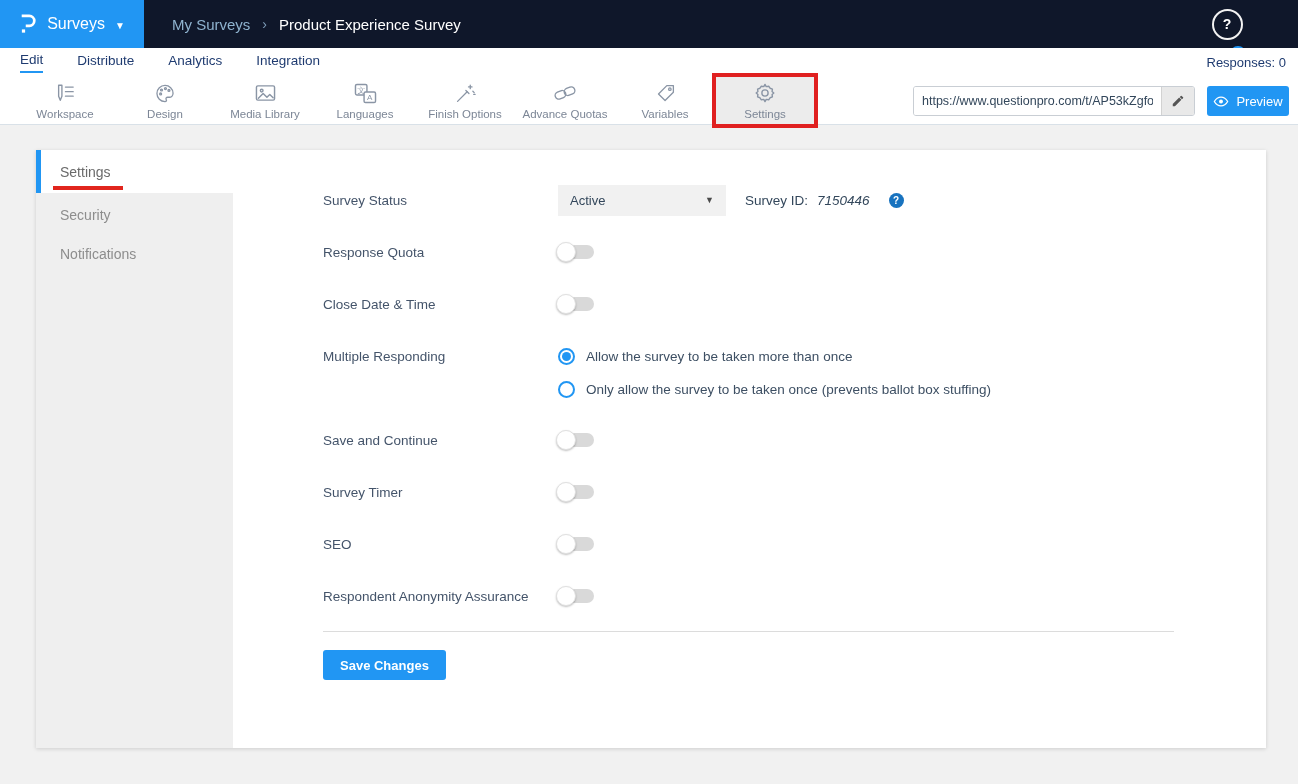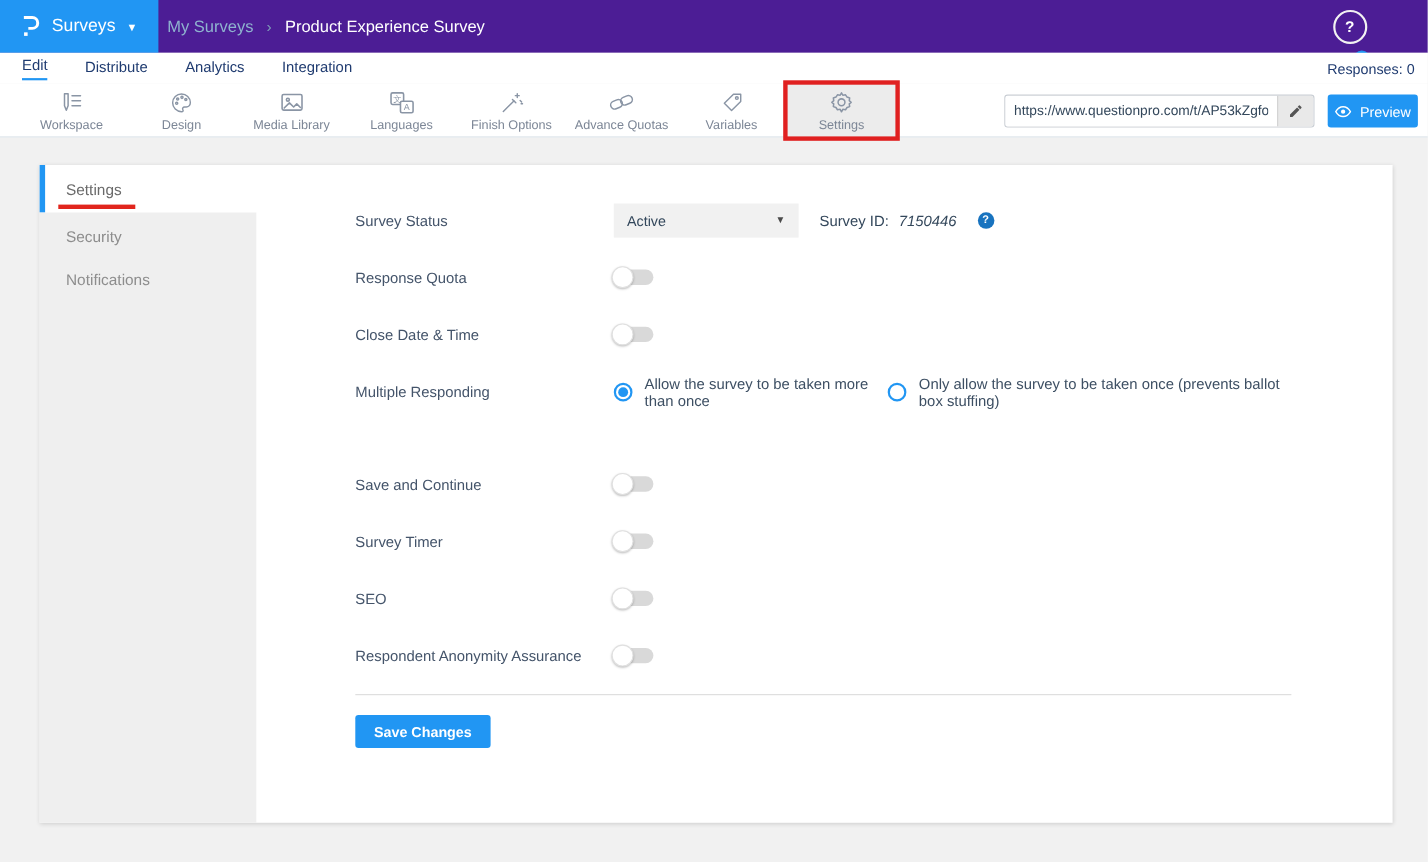--- a/index.html
+++ b/index.html
@@ -1,24 +1,24 @@
 <!DOCTYPE html>
 <html><head>
 <meta charset="utf-8">
 <style>
   * { margin:0; padding:0; box-sizing:border-box; }
   html,body { width:1298px; height:784px; }
   body { font-family:"Liberation Sans", sans-serif; background:#f1f1f1; position:relative; overflow:hidden; }
 
   
-  .topbar { position:absolute; left:0; top:0; width:1298px; height:48px; background:#4c1d95; display:flex; align-items:center; }
+  .topbar { position:absolute; left:0; top:0; width:1298px; height:48px; background:#0f172a; display:flex; align-items:center; }
   .logo-block { width:144px; height:48px; background:#2196f3; display:flex; align-items:center; justify-content:center; gap:10px; cursor:pointer; }
   .logo-block .app-name { color:#fff; font-size:16px; }
   .logo-block .caret { color:#fff; font-size:10px; margin-top:2px; }
-  .breadcrumb { display:flex; align-items:center; gap:12px; margin-left:8px; font-size:15px; }
+  .breadcrumb { display:flex; align-items:center; gap:12px; margin-left:28px; font-size:15px; }
   .crumb-parent { color:#8fb3cf; }
   .crumb-sep { color:#7d9cb8; font-size:14px; }
   .crumb-current { color:#ffffff; }
   .topbar-right { margin-left:auto; display:flex; align-items:center; gap:9px; padding-right:10px;flex-direction:column; }
   .circle-btn { width:31px; height:31px; border:2px solid #f2f2f2; border-radius:50%; display:flex; align-items:center; justify-content:center; color:#fff; font-size:14px; font-weight:bold; position:relative; cursor:pointer; background:transparent; }
   .upgrade-btn { background:#f9a01b; color:#fff; border:none; border-radius:16px; height:31px; padding:0 19px; font-size:13px; font-weight:bold; font-family:"Liberation Sans",sans-serif; cursor:pointer; }
   .badge { position:absolute; top:-5px; right:-5px; min-width:16px; height:16px; background:#2196f3; border-radius:8px; color:#fff; font-size:10px; font-weight:bold; display:flex; align-items:center; justify-content:center; padding:0 3px; }
 
   
   .subnav { position:absolute; left:0; top:48px; width:1298px; height:28px; background:#fff; display:flex; align-items:center; padding:0 12px 0 20px; }
@@ -57,21 +57,21 @@
   .dropdown { width:168px; height:31px; background:#f1f1f1; display:flex; align-items:center; padding:0 12px; cursor:pointer; }
   .dropdown .dd-value { font-size:13px; color:#33475b; flex:1; }
   .dropdown .dd-caret { font-size:9px; color:#4a4a4a; }
   .sid-label { font-size:13.5px; color:#33475b; margin-left:19px; }
   .sid-value { font-size:13.5px; color:#33475b; margin-left:9px;font-style:italic; }
   .help-dot { width:15px; height:15px; border-radius:50%; background:#1873bf; color:#fff; font-size:10px; font-weight:bold; display:flex; align-items:center; justify-content:center; margin-left:19px; cursor:pointer; }
 
   .toggle { position:relative; width:36px; height:14px; background:#d9d9d9; border-radius:7px; cursor:pointer; }
   .toggle .knob { position:absolute; left:-2px; top:-3px; width:20px; height:20px; background:#fff; border:1px solid #e0e0e0; border-radius:50%; box-shadow:0 1px 2px rgba(0,0,0,0.25); }
 
-  .radio-col { display:flex; flex-direction:row; }
+  .radio-col { display:flex; flex-direction:column; }
   .radio-line { display:flex; align-items:center; height:33px; cursor:pointer; }
   .radio { width:17px; height:17px; border:2px solid #2196f3; border-radius:50%; display:flex; align-items:center; justify-content:center; background:#fff; flex-shrink:0; }
   .radio .dot { width:9px; height:9px; border-radius:50%; background:#2196f3; display:none; }
   .radio.checked .dot { display:block; }
   .radio-text { font-size:13.5px; color:#3d4f63; margin-left:11px; }
 
   .divider { border-top:1px solid #dcdcdc; margin-top:9px; }
   .save-btn { margin-top:18px; background:#2196f3; color:#fff; border:none; border-radius:3px; height:30px; padding:0 17px; font-size:13px; font-weight:bold; font-family:"Liberation Sans",sans-serif; cursor:pointer; }
 </style>
 </head>

